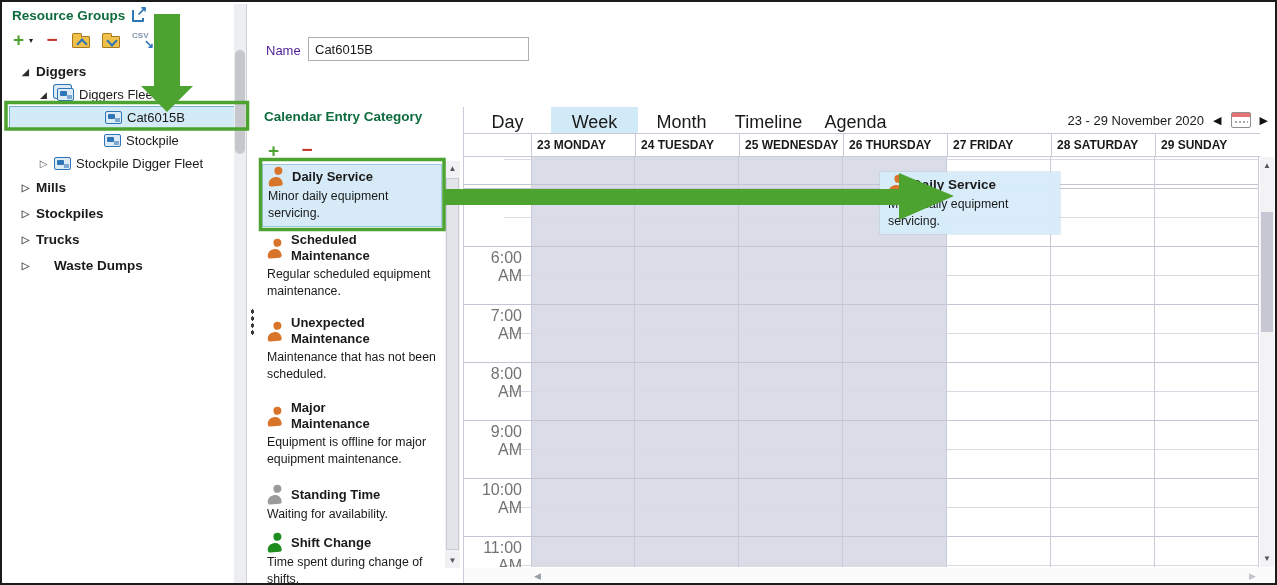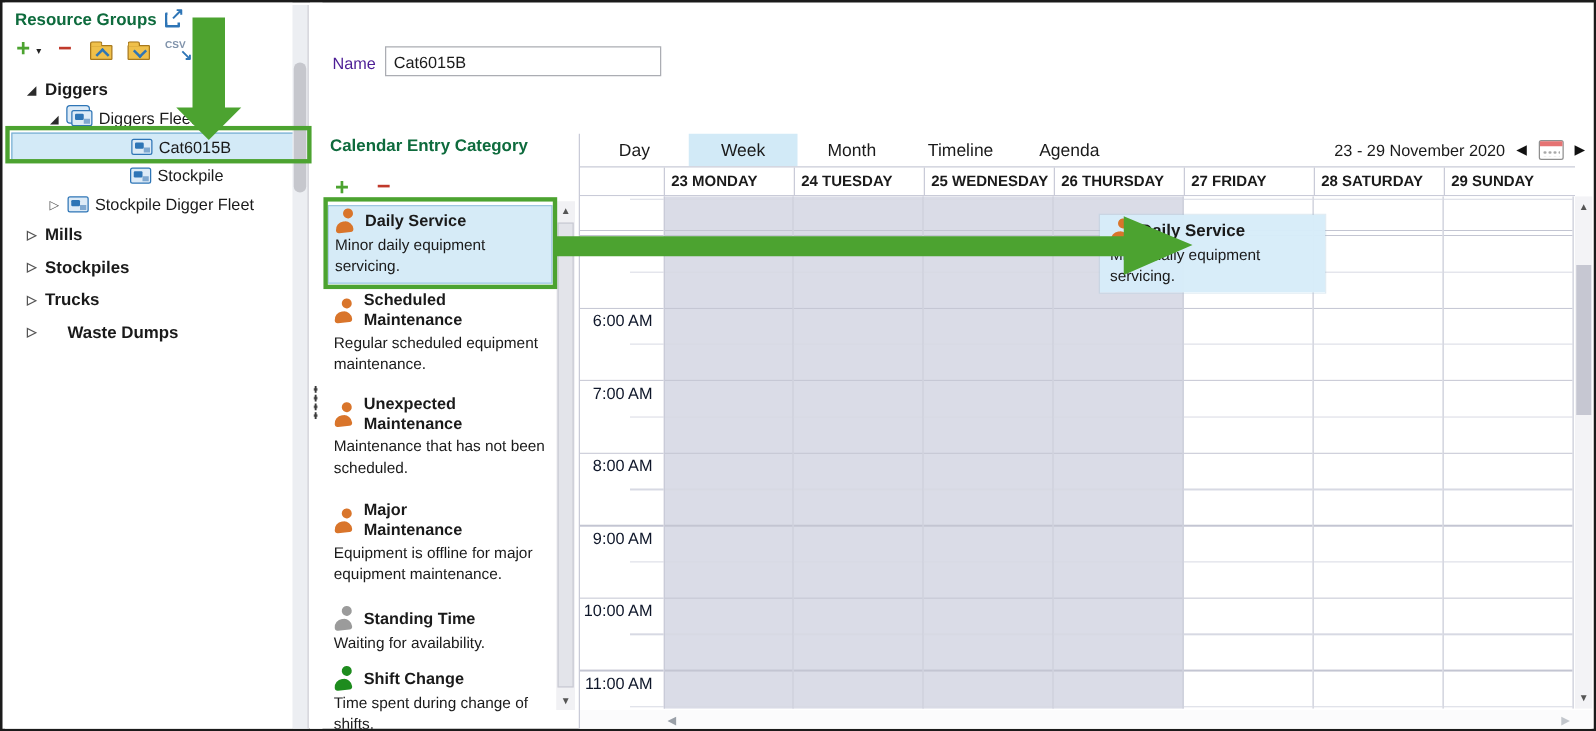--- a/index.html
+++ b/index.html
@@ -80,21 +80,21 @@
   .person.green { --pc:#1e8c1e; }
   .cat-name { font-weight:bold; font-size:13px; line-height:16px; max-width:112px; }
   .cat-desc { font-size:12.3px; line-height:16.5px; margin-top:2px; padding-left:3px; width:176px; color:#1a1a1a; }
   .cat-scroll { position:absolute; left:443px; top:159px; width:15px; height:407px; background:#f1f1f4; }
   .cat-scroll .thumb { position:absolute; left:1px; top:17px; width:13px; height:372px; background:#e3e4ea; border:1px solid #c9cad3; }
   .sarrow { position:absolute; left:0; width:100%; text-align:center; font-size:8px; color:#555; }
 
   
   .calendar { position:absolute; left:461px; top:105px; width:810px; height:476px; border-left:1px solid #c9cbd8; background:#fff; }
   .tabbar { position:absolute; left:0; top:0; width:100%; height:26px; display:flex; }
-  .tab { width:87px; text-align:center; font-size:14px; padding-top:5px; cursor:default; }
+  .tab { width:87px; text-align:center; font-size:18px; padding-top:5px; cursor:default; }
   .tab.selected { background:#d2eaf7; }
   .datenav { position:absolute; right:5px; top:0; height:26px; display:flex; align-items:center; gap:9px; }
   .datenav .range { font-size:13px; }
   .navarrow { font-size:11px; line-height:1; color:#111; }
   .calicon { width:20px; height:16px; border:1px solid #8f8f8f; background:#fff; position:relative; border-radius:2px; }
   .calicon::before { content:""; position:absolute; top:0; left:0; right:0; height:4px; background:#e57373; }
   .calicon::after { content:""; position:absolute; left:2px; right:2px; top:7px; bottom:2px;
                     background-image:radial-gradient(#a8a8a8 1px, transparent 1.2px); background-size:4px 4px; }
 
   .dayheader { position:absolute; left:0; top:26px; width:796px; height:24px;
@@ -109,21 +109,21 @@
   .gutter-half { position:absolute; right:0; top:0; width:27px; height:100%;
             background-image:repeating-linear-gradient(to bottom,#d7d9e3 0 1px,transparent 1px 58px);
             background-position:0 2px; }
   .daycol { position:absolute; top:0; width:104px; height:100%; border-right:1px solid #c9cbd8;
             background-image:repeating-linear-gradient(to bottom,#c3c5d2 0 1px,transparent 1px 58px),
                              repeating-linear-gradient(to bottom,#d7d9e3 0 1px,transparent 1px 58px);
             background-position:0 31px, 0 2px; }
   .daycol.shaded { background-color:#dadce7; }
   .c0{left:67px;border-left:1px solid #c9cbd8;} .c1{left:171px;} .c2{left:275px;} .c3{left:379px;}
   .c4{left:483px;} .c5{left:587px;} .c6{left:691px;}
-  .time-label { position:absolute; left:0; width:58px; text-align:right; font-size:13px; color:#0f172a; }
+  .time-label { position:absolute; left:0; width:58px; text-align:right; font-size:16px; color:#737373; }
   .t0{top:92px;} .t1{top:150px;} .t2{top:208px;} .t3{top:266px;} .t4{top:324px;} .t5{top:382px;}
 
   .vscroll { position:absolute; right:0; top:0; width:14px; height:410px; background:#f3f3f6; }
   .vscroll .thumb { position:absolute; left:1px; top:55px; width:12px; height:120px; background:#c6c7d2; }
   .hscroll { position:absolute; left:0; top:461px; width:810px; height:15px; background:#fbfbfc; }
   .hscroll .sarrow-l { position:absolute; left:70px; top:3px; font-size:9px; color:#9aa0a8; }
   .hscroll .sarrow-r { position:absolute; right:18px; top:3px; font-size:9px; color:#c2c6cc; }
 
   
   .event { position:absolute; left:878px; top:170px; width:180px; height:62px; background:rgba(215,236,249,0.97);

